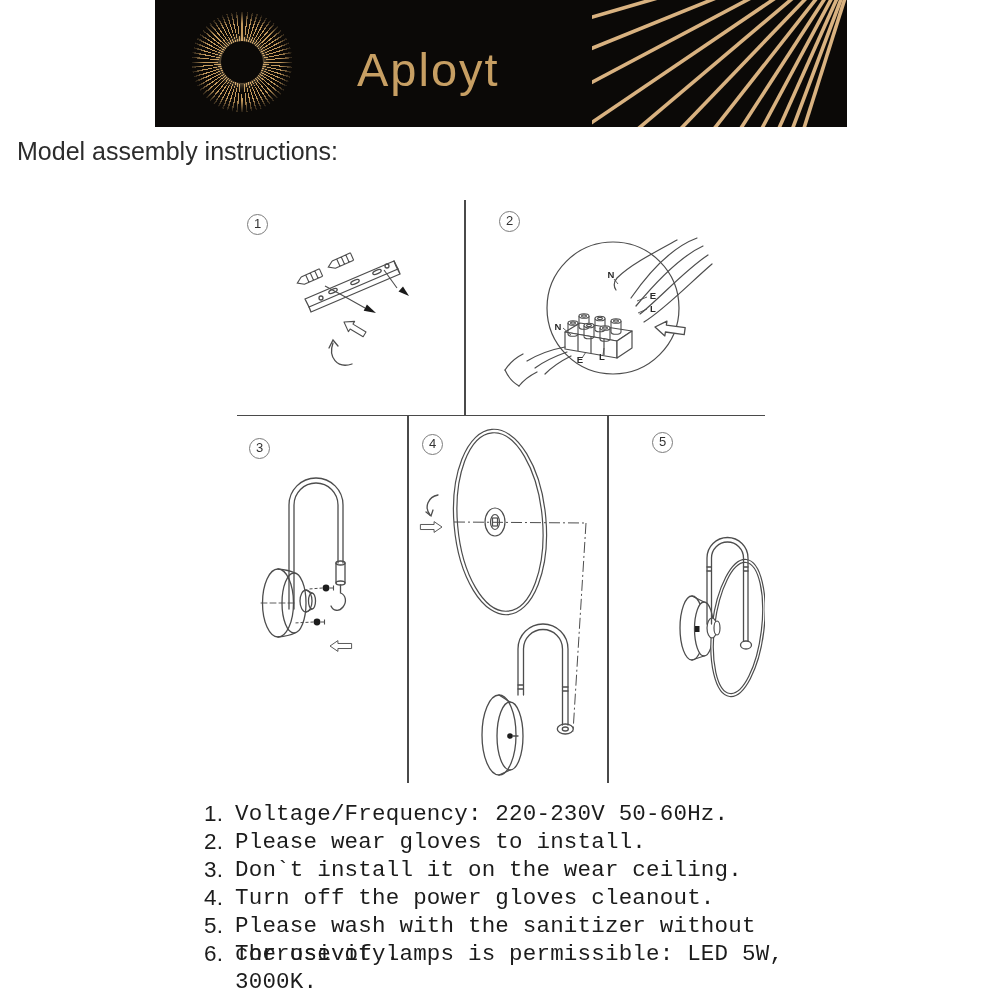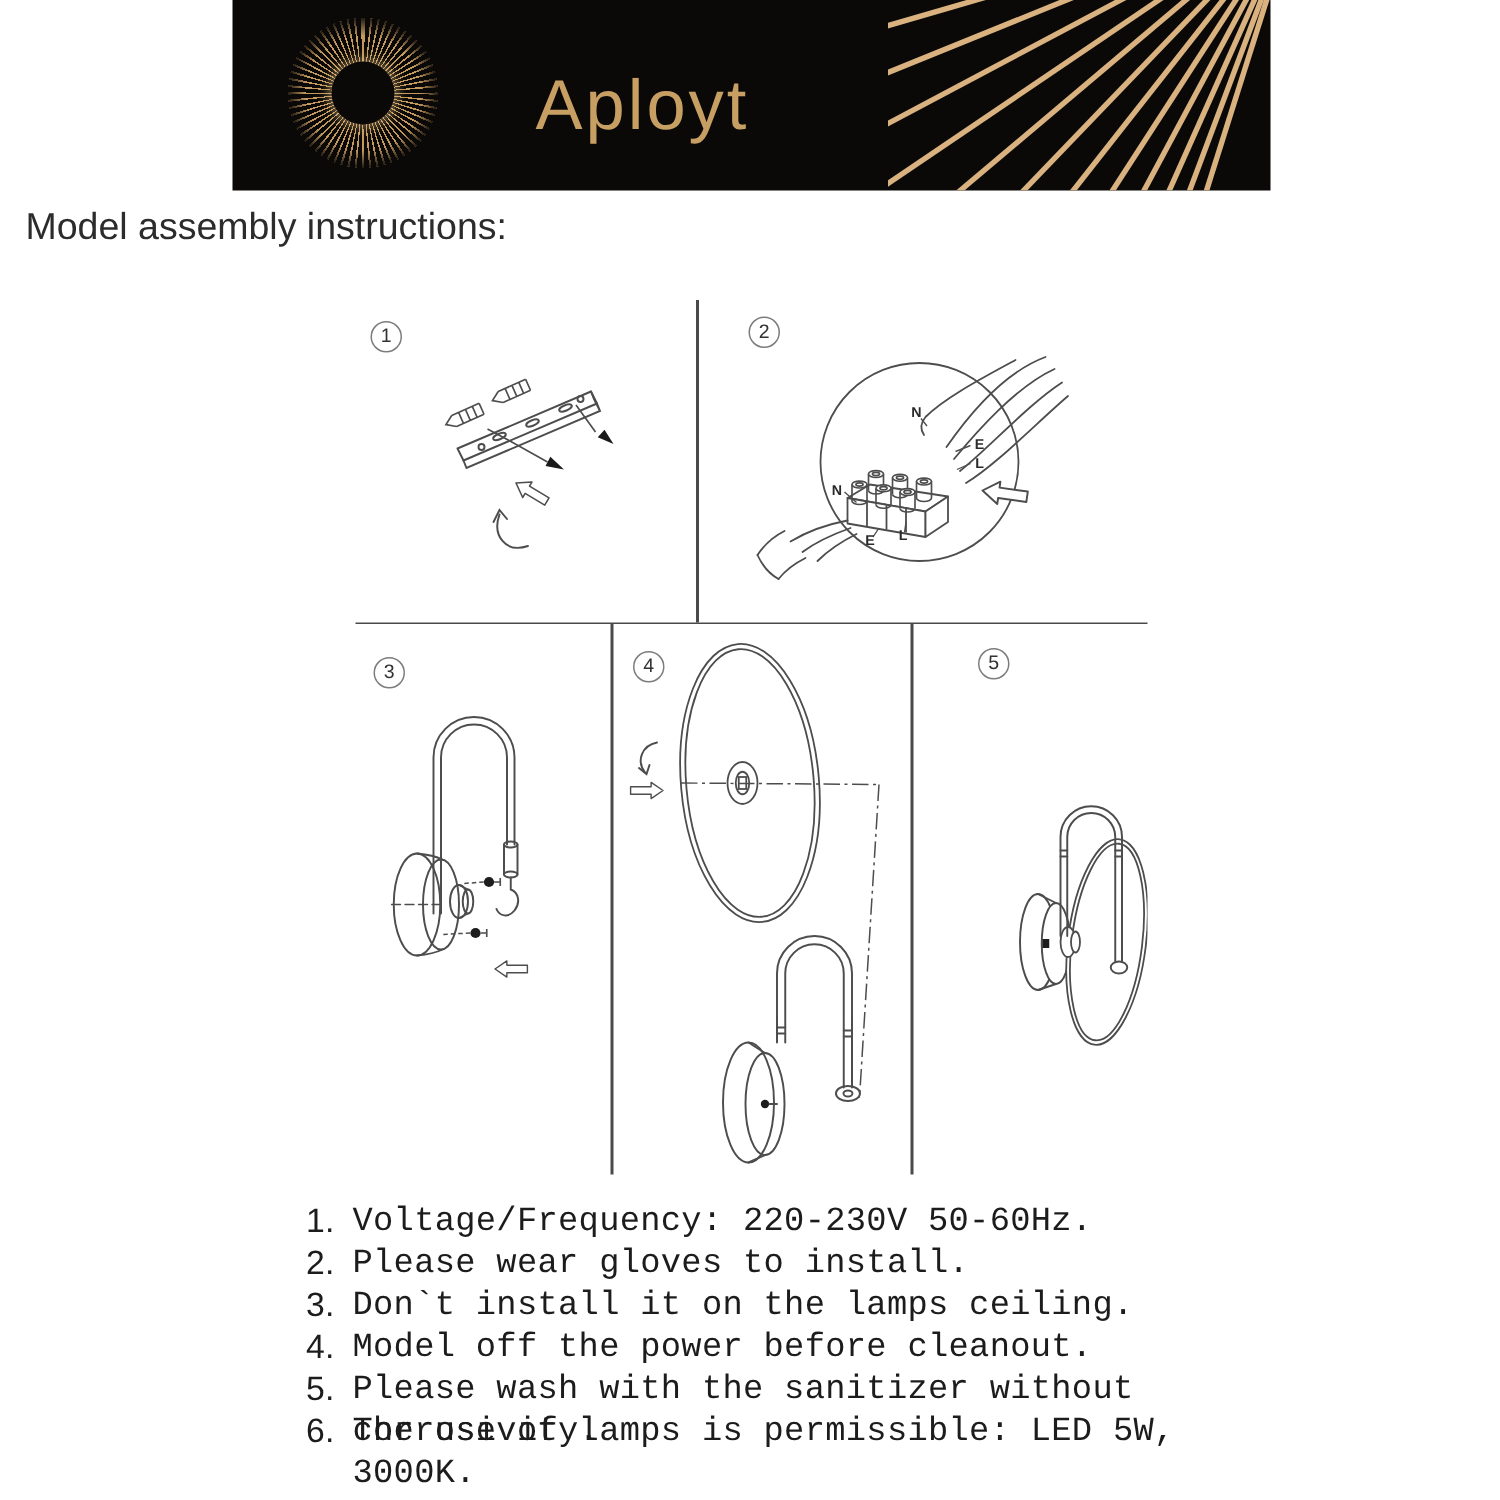--- a/index.html
+++ b/index.html
@@ -253,25 +253,25 @@
     <div class="note-row">
       <span class="note-num">1.</span>
       <span class="note-text">Voltage/Frequency: 220-230V 50-60Hz.</span>
     </div>
     <div class="note-row">
       <span class="note-num">2.</span>
       <span class="note-text">Please wear gloves to install.</span>
     </div>
     <div class="note-row">
       <span class="note-num">3.</span>
-      <span class="note-text">Don`t install it on the lamps ceiling.</span>
+      <span class="note-text">Don`t install it on the wear ceiling.</span>
     </div>
     <div class="note-row">
       <span class="note-num">4.</span>
-      <span class="note-text">Model off the power before cleanout.</span>
+      <span class="note-text">Turn off the power gloves cleanout.</span>
     </div>
     <div class="note-row">
       <span class="note-num">5.</span>
       <span class="note-text">Please wash with the sanitizer without corrosivity.</span>
     </div>
     <div class="note-row">
       <span class="note-num">6.</span>
       <span class="note-text">The use of lamps is permissible: LED 5W, 3000K.</span>
     </div>
   </div>

